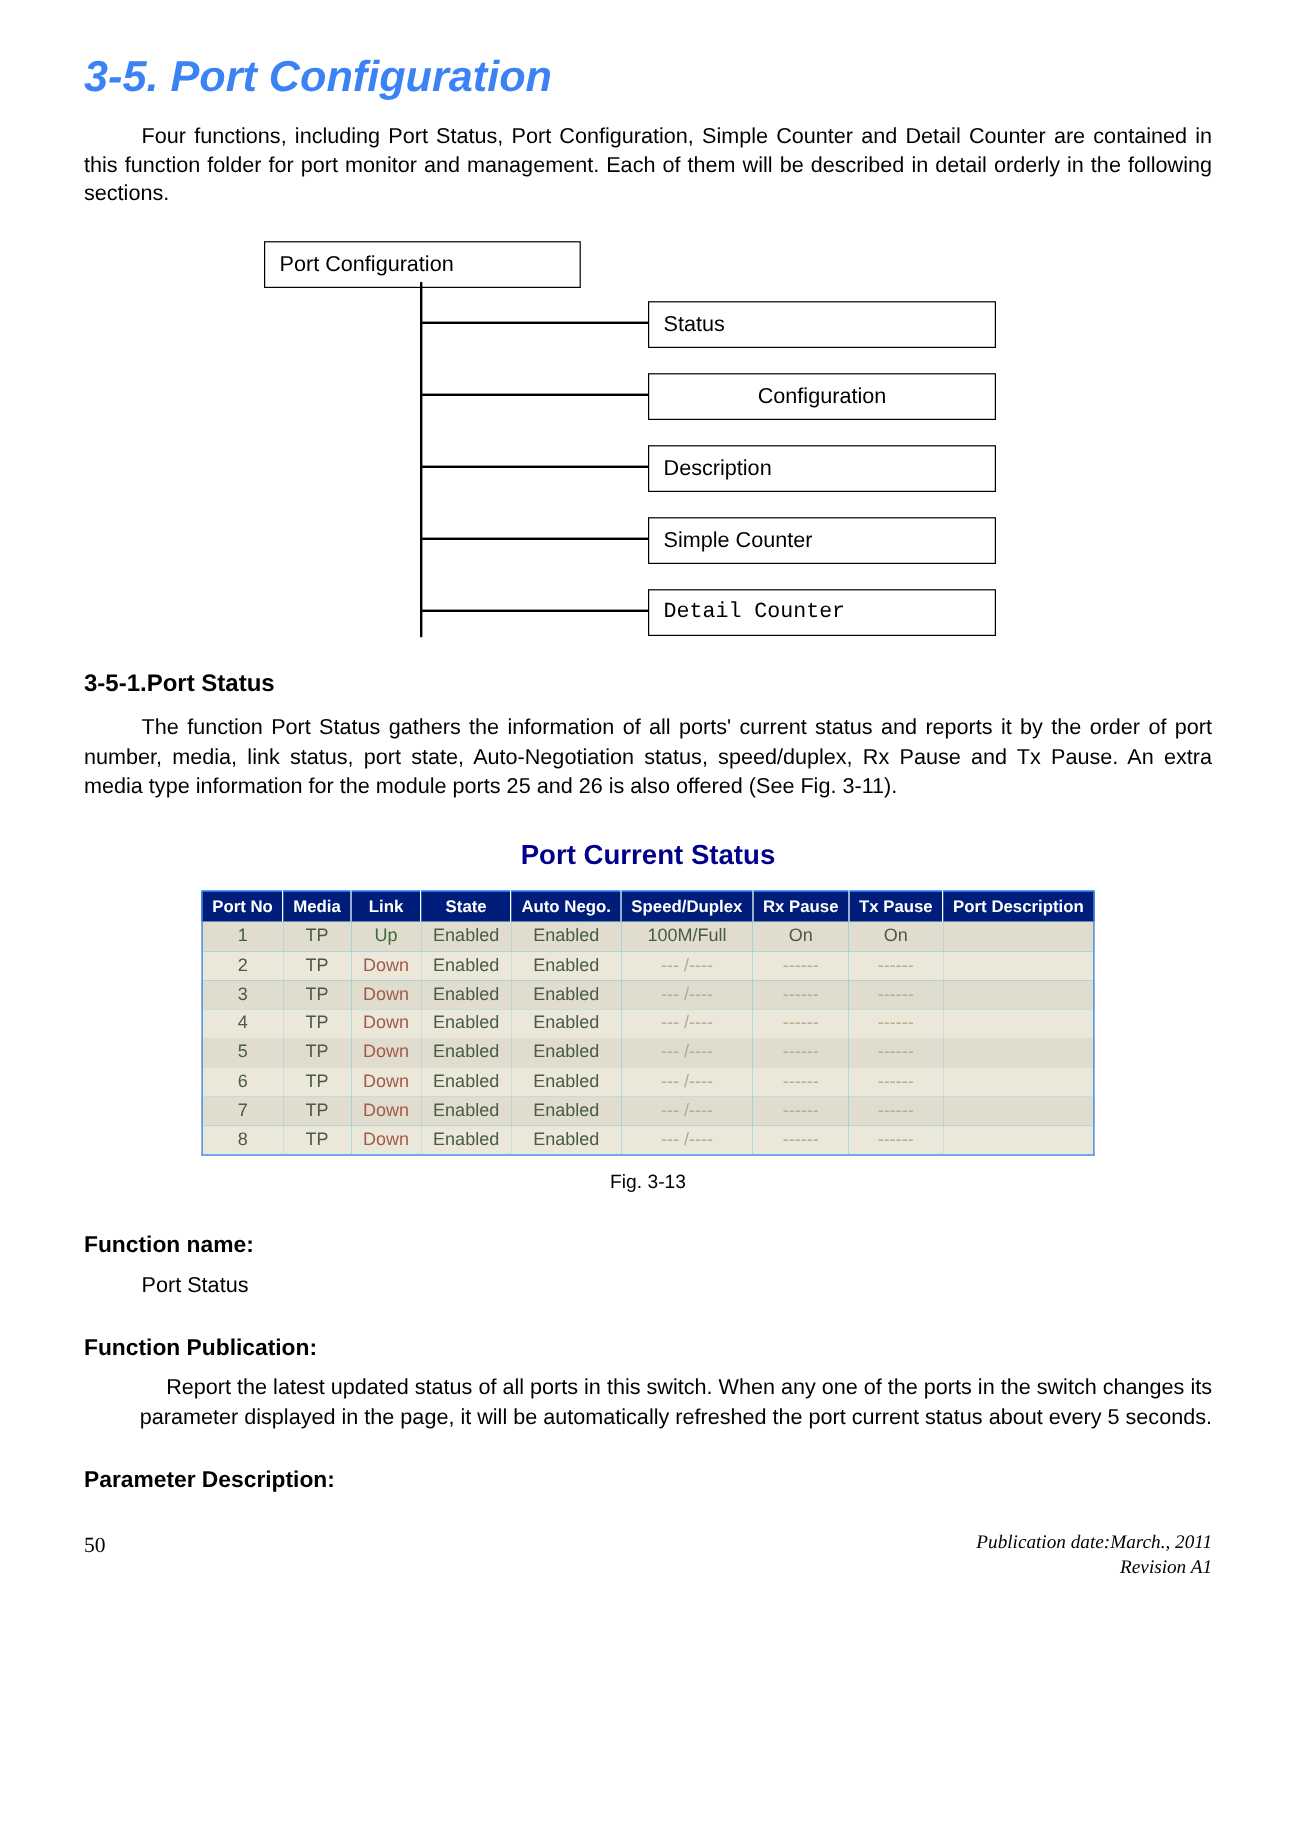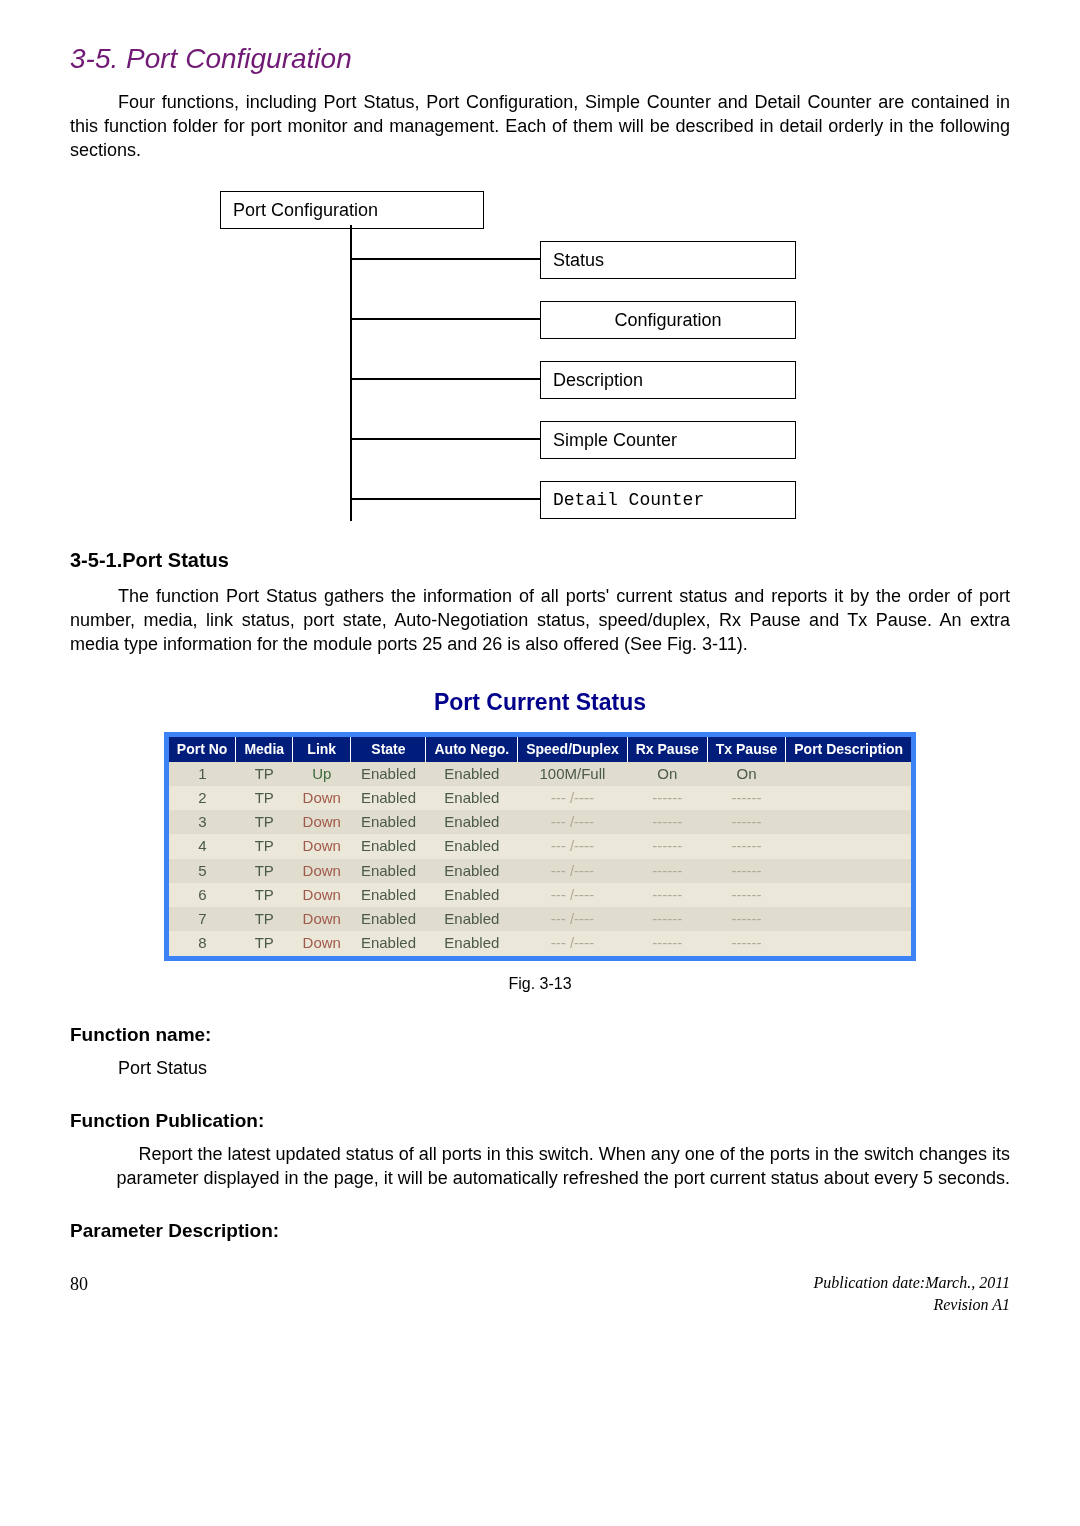--- a/index.html
+++ b/index.html
@@ -7,23 +7,23 @@
     margin: 0;
     padding: 40px 70px 30px 70px;
     font-family: Arial, Helvetica, sans-serif;
     background: #fff;
     color: #000;
     width: 1080px;
     font-size: 18px;
     line-height: 1.35;
   }
   .section-title {
-    color: #701a75;
-    font-size: 28px;
-    font-weight: normal;
+    color: #3b82f6;
+    font-size: 36px;
+    font-weight: bold;
     font-style: italic;
     margin: 0 0 12px 0;
   }
   .justify { text-align: justify; text-indent: 48px; }
   .para { margin: 0 0 16px 0; }
 
   
   .diagram {
     position: relative;
     width: 640px;
@@ -31,21 +31,21 @@
     margin: 28px auto 22px auto;
   }
   .box {
     position: absolute;
     background: #fff;
     border: 1.5px solid #000;
     padding: 6px 12px;
     font-size: 18px;
   }
   .box-root   { left: 0;   top: 0;   width: 264px; }
-  .box-item   { left: 320px; width: 256px; }
+  .box-item   { left: 320px; width: 290px; }
   .vline, .hline { position: absolute; background: #000; }
 
   .subhead {
     font-weight: bold;
     font-size: 20px;
     margin: 26px 0 10px 0;
   }
   .chart-title {
     color: #00008b;
     font-size: 23px;
@@ -53,21 +53,21 @@
     text-align: center;
     margin: 30px 0 14px 0;
   }
 
   
   .ptable {
     margin: 12px auto;
     border-collapse: collapse;
     font-size: 15px;
     background: #0ea5e9;
-    border: 5px solid #3b82f6;
+    border: 1px solid #3b82f6;
   }
   .ptable th {
     background: #001d7c;
     color: #fff;
     font-weight: bold;
     padding: 3px 8px;
     font-size: 14px;
     border-right: 1px solid #fff;
   }
   .ptable th:last-child { border-right: none; text-align: right; }
@@ -235,18 +235,18 @@
 
 <div class="fn-head">Function name:</div>
 <div class="indented">Port Status</div>
 
 <div class="fn-head">Function Publication:</div>
 <p class="para" style="text-indent:48px;text-align:right;">Report the latest updated status of all ports in this switch. When any one of the ports in the switch changes its parameter displayed in the page, it will be automatically refreshed the port current status about every 5 seconds.</p>
 
 <div class="fn-head">Parameter Description:</div>
 
 <div class="footer">
-  <div class="page-no">80</div>
+  <div class="page-no">50</div>
   <div class="right">
     <div>Publication date:March., 2011</div>
     <div>Revision A1</div>
   </div>
 </div>
 
 </body></html>

